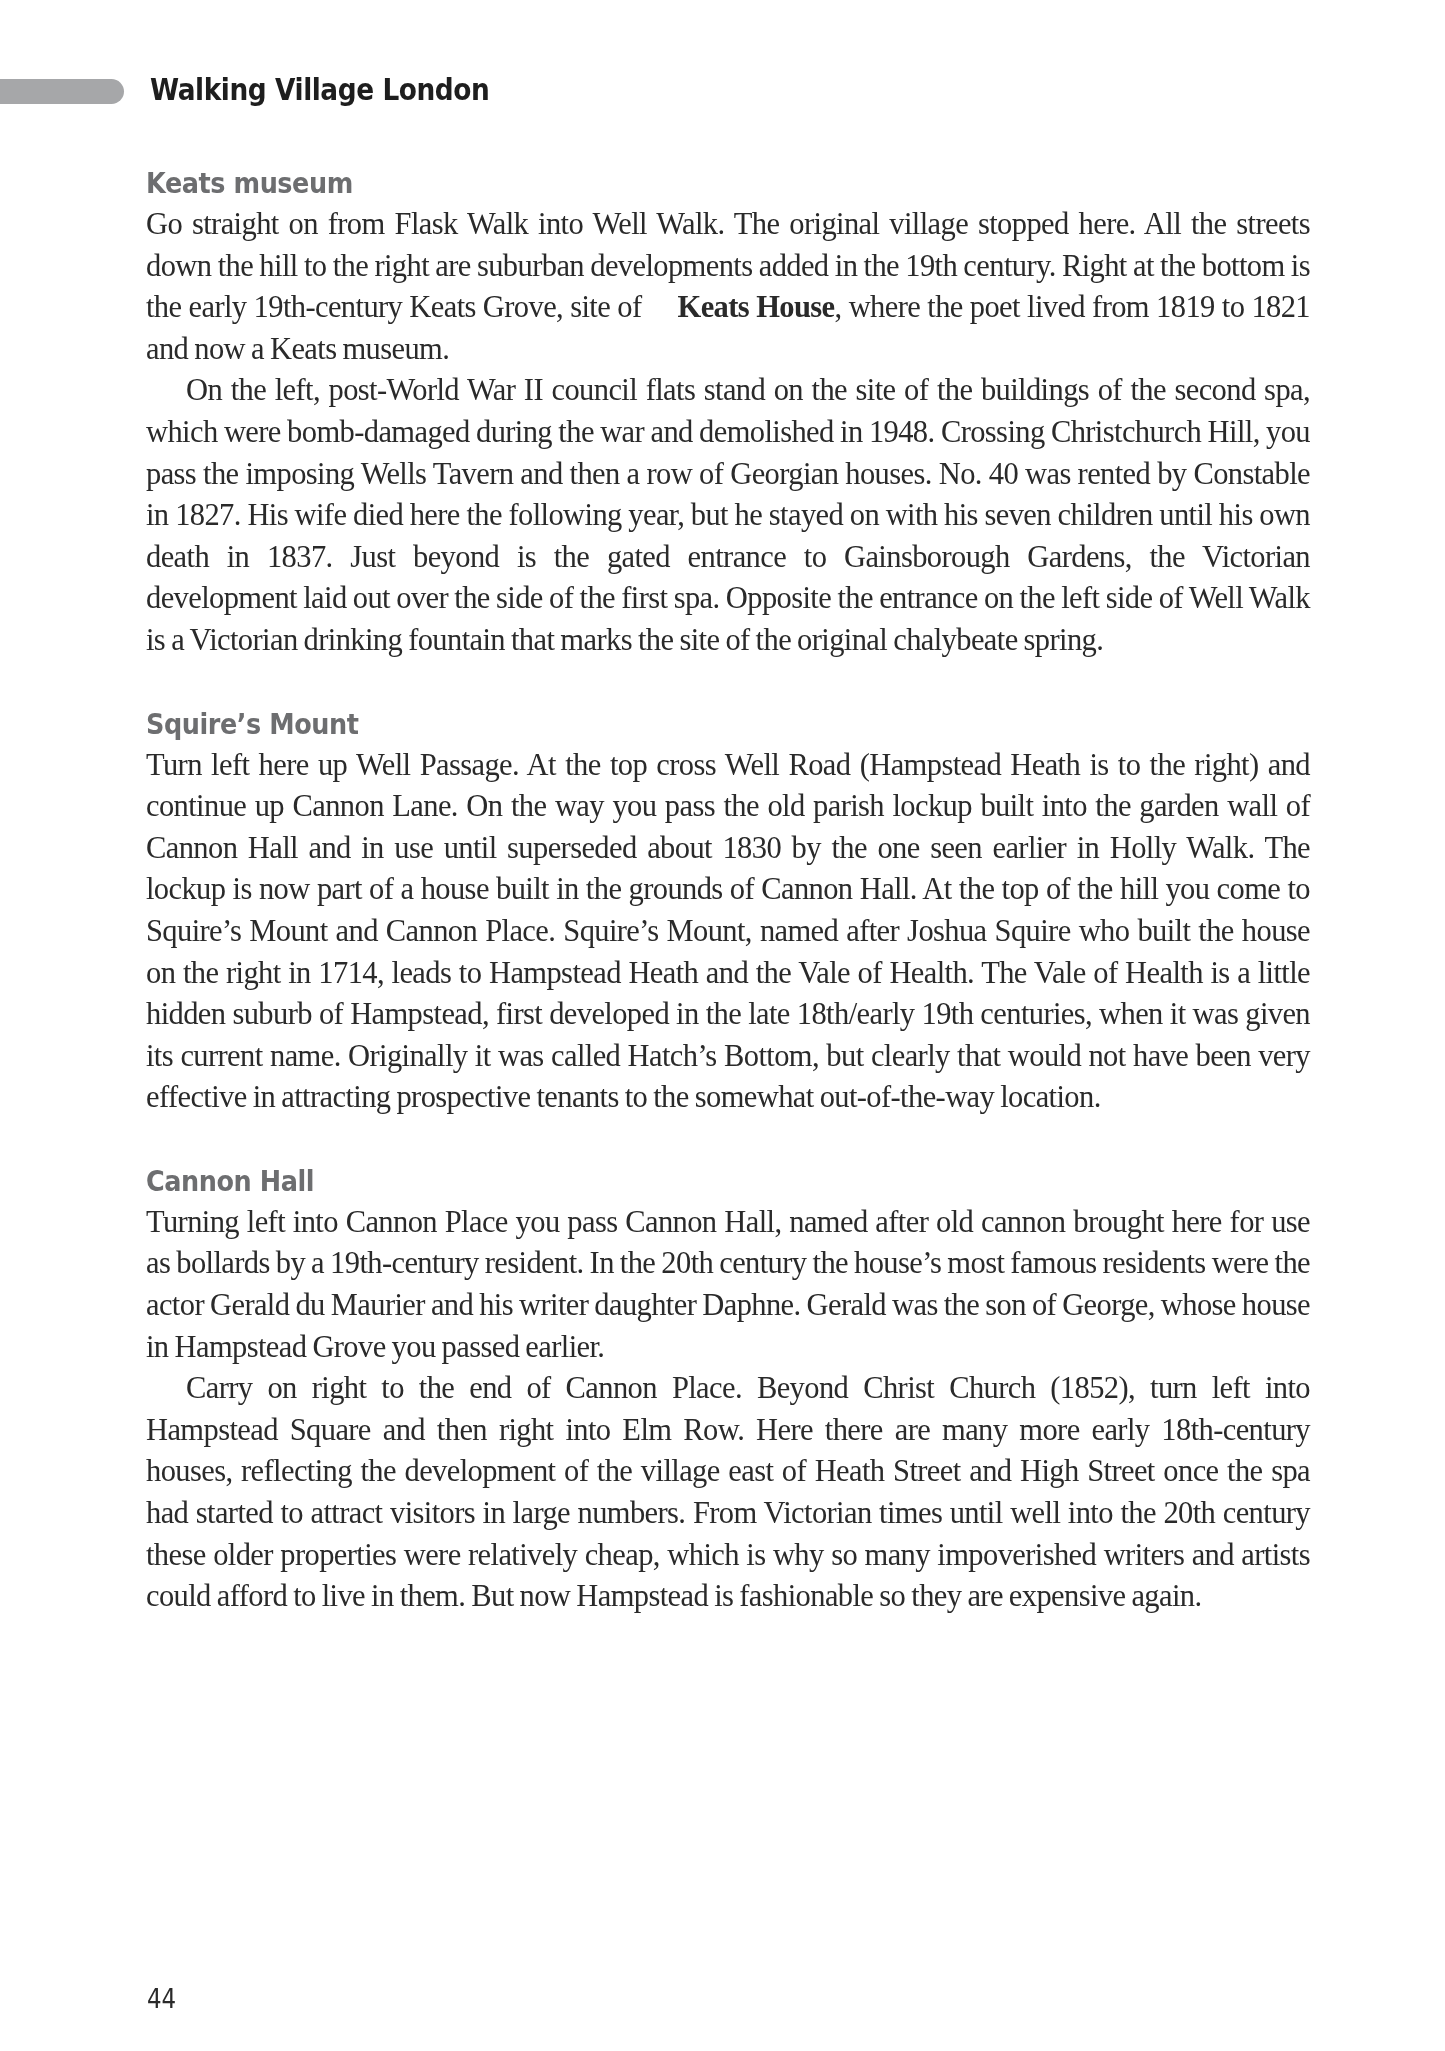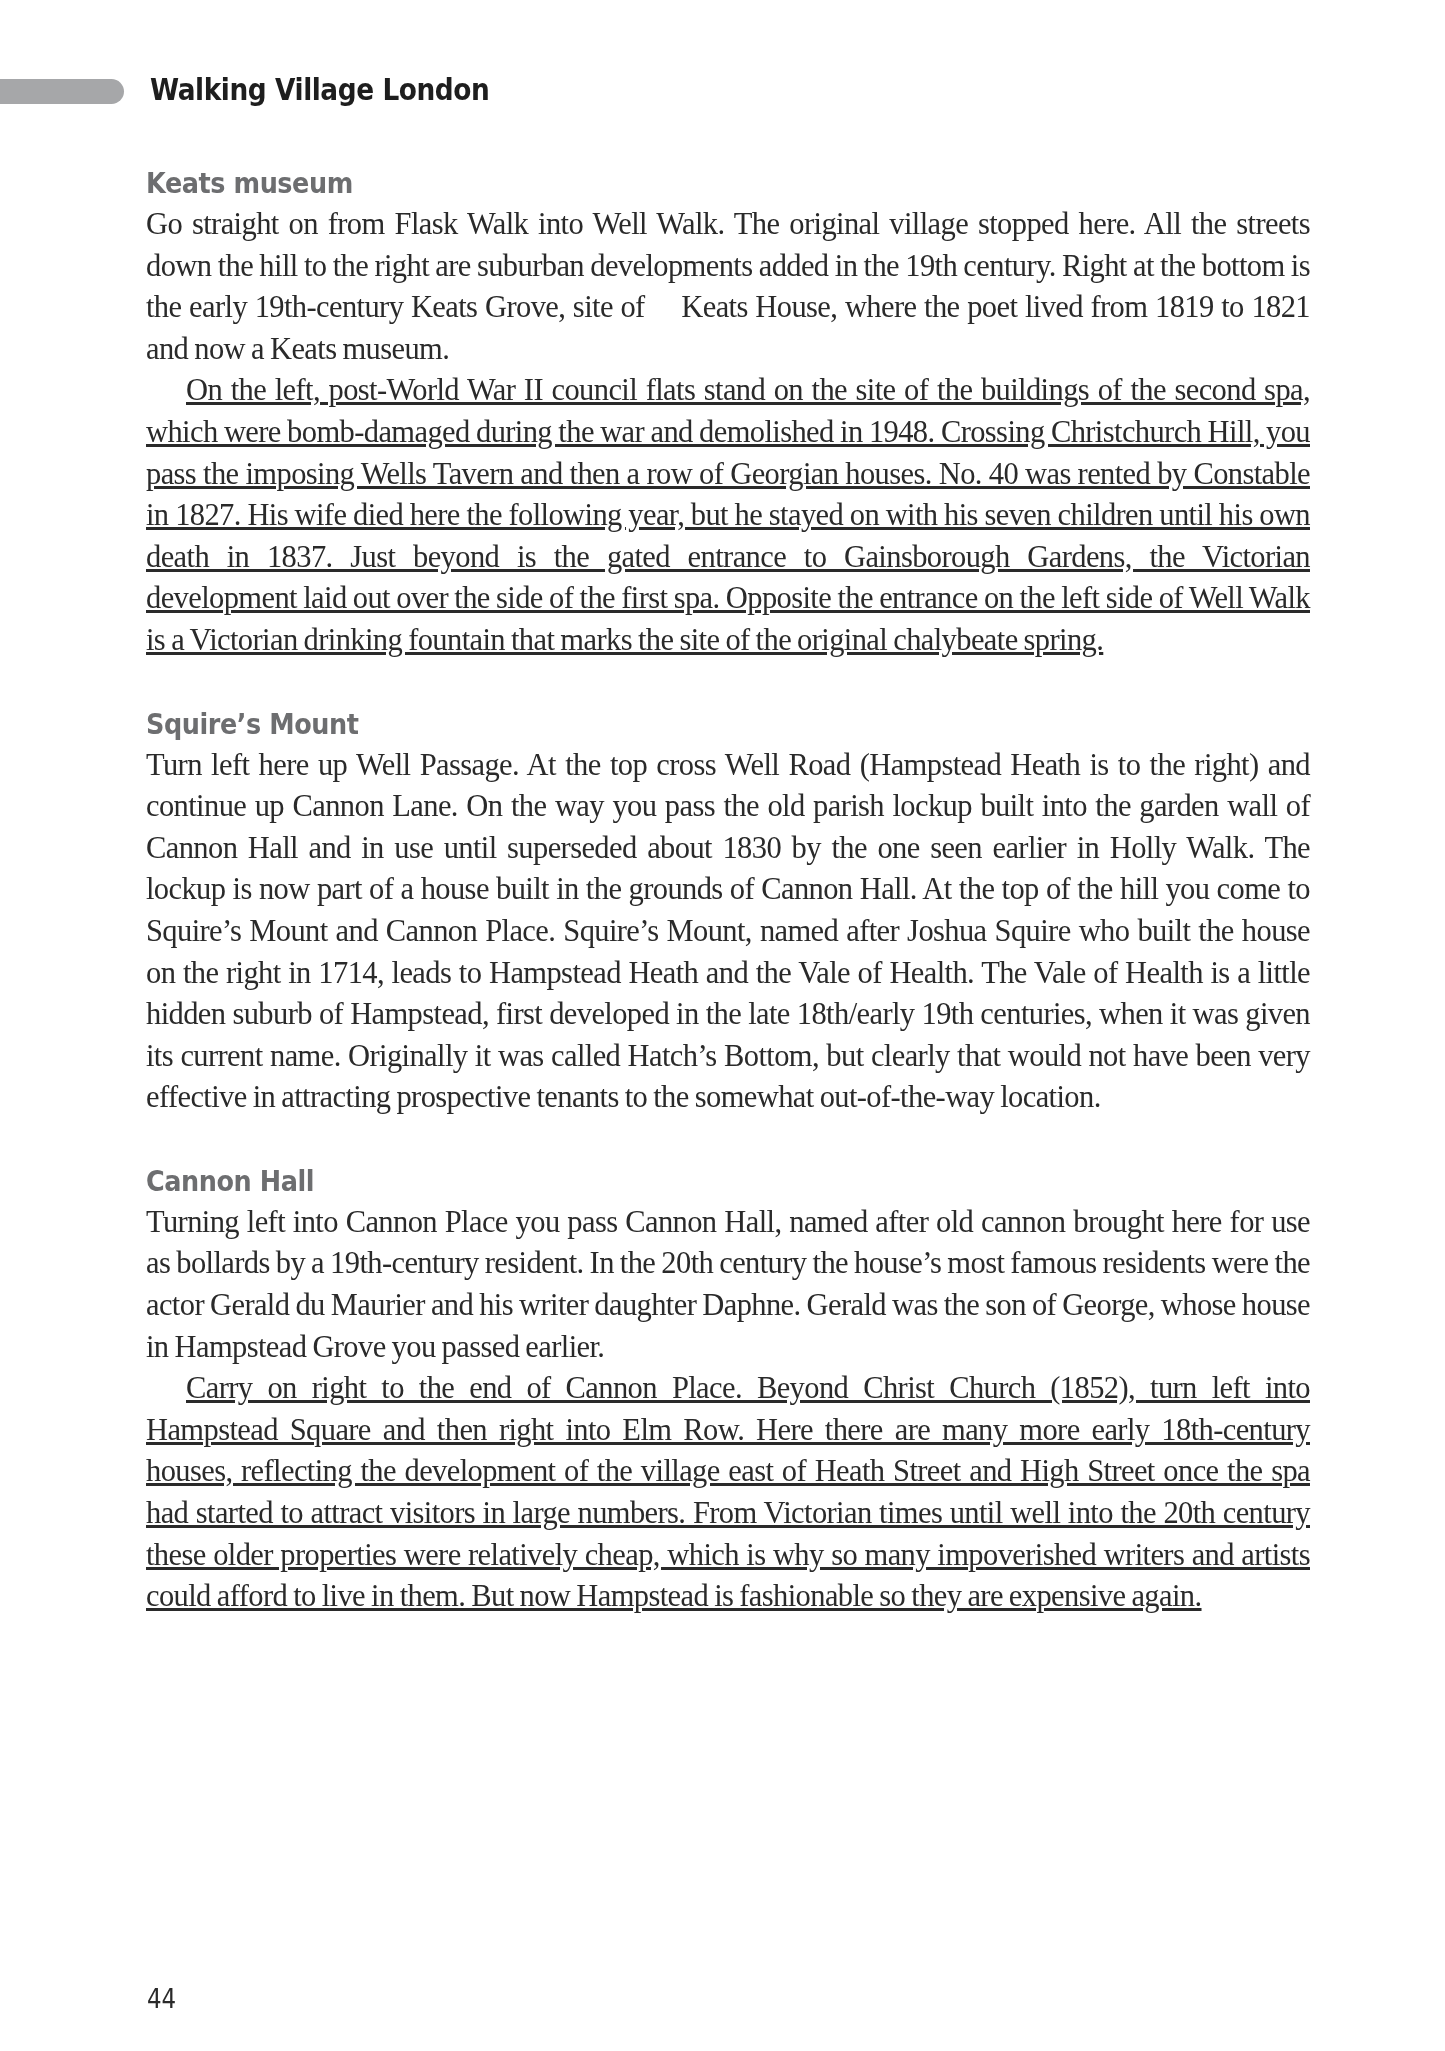--- a/index.html
+++ b/index.html
@@ -21,23 +21,23 @@
     .section-title {
       font-family: "DejaVu Sans", sans-serif; font-weight: bold;
       font-size: 29px; color: #6d6e70; margin: 0; height: 42px; line-height: 42px;
       letter-spacing: -0.5px;
       transform: scaleX(0.88); transform-origin: left center;
     }
     .para {
       font-size: 30.5px; line-height: 41.6px; margin: 0; text-align: justify;
       letter-spacing: -0.6px; word-spacing: -1px;
     }
-    .para.indent { text-indent: 40px; text-decoration: underline; }
+    .para.indent { text-indent: 40px; }
     .section { margin-bottom: 41px; }
-    .bold { font-weight: normal; margin-left: 29px; }
+    .bold { font-weight: bold; margin-left: 29px; }
     .page-number {
       position: absolute; left: 147px; top: 1983px;
       font-family: "DejaVu Sans", sans-serif; font-size: 27px; color: #2a2a2a;
       transform: scaleX(0.85); transform-origin: left center;
     }
   </style>
 </head>
 <body>
 
 <div class="header-bar"></div>

